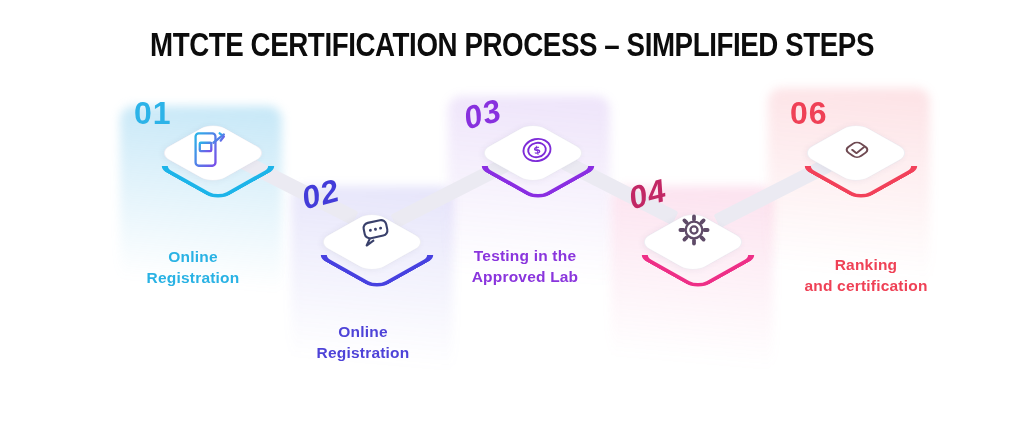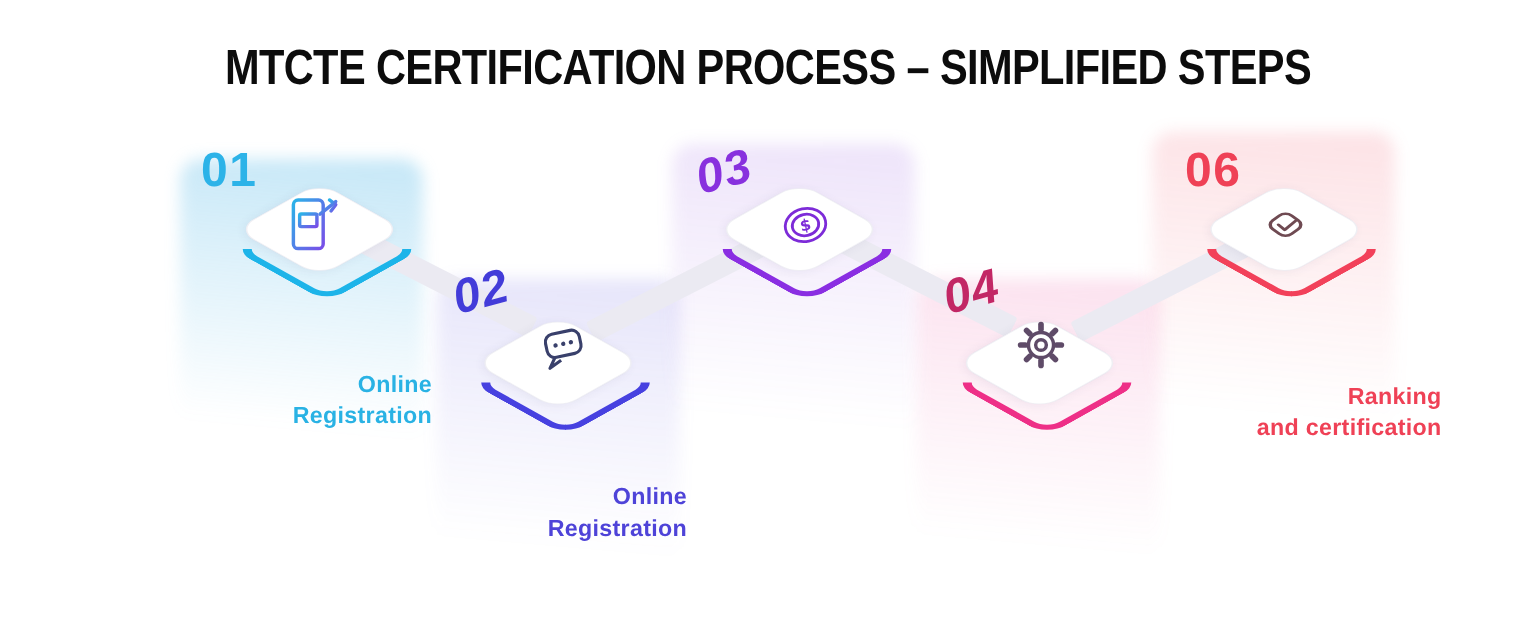--- a/index.html
+++ b/index.html
@@ -36,21 +36,21 @@
     box-shadow:0 2px 8px rgba(70,70,110,0.07);
   }
   .icon{position:absolute;z-index:5;width:46px;height:46px;}
   .icon svg{width:100%;height:100%;display:block;}
   .num{
     position:absolute;z-index:6;font-size:32px;font-weight:800;
     color:var(--num-color);letter-spacing:1px;
   }
   .num.slant{font-style:italic;transform:rotate(-15deg);}
   .lbl{
-    position:absolute;z-index:6;width:190px;text-align:right;
+    position:absolute;z-index:6;width:190px;text-align:center;
     font-size:15.5px;font-weight:700;line-height:1.35;letter-spacing:0.2px;
     white-space:pre-line;color:var(--label-color);
   }
   
   .p0 .bgsq{left:120px;top:106px;width:162px;height:188px;}
   .p0 .rim {left:173px;top:121px;} .p0 .dmd{left:173px;top:113px;}
   .p0 .icon{left:182px;top:126px;}
   .p0 .num {left:134px;top:95px;}
   .p0 .lbl {left:98px;top:247px;}
 
@@ -152,20 +152,22 @@
     <div class="icon">
       <svg viewBox="0 0 44 44">
         <g transform="rotate(-12 22 22)" fill="none" stroke="#7d2bd8" stroke-width="1.8">
           <ellipse cx="22" cy="22" rx="13" ry="10.5"></ellipse>
           <ellipse cx="22" cy="22" rx="8.5" ry="6.8"></ellipse>
           <text x="22" y="25.5" font-size="10" font-weight="bold" text-anchor="middle" fill="#7d2bd8" stroke="none" font-family="DejaVu Sans, sans-serif">$</text>
         </g>
       </svg>
     </div>
     <div class="num slant">03</div>
+    <div class="lbl">Testing in the
+Approved Lab</div>
   </div>
 
   <div class="step p3" style="--accent: #ee2f87; --num-color: #c22765; --label-color: #f34f9e; --tint: rgba(238,98,168,0.19);">
     <div class="bgsq"></div>
     <div class="rim"></div>
     <div class="dmd"></div>
     <div class="icon">
       <svg viewBox="0 0 44 44">
         <g fill="none" stroke="#5f4b68" stroke-width="2.2">
           <circle cx="22" cy="22" r="8"></circle>

